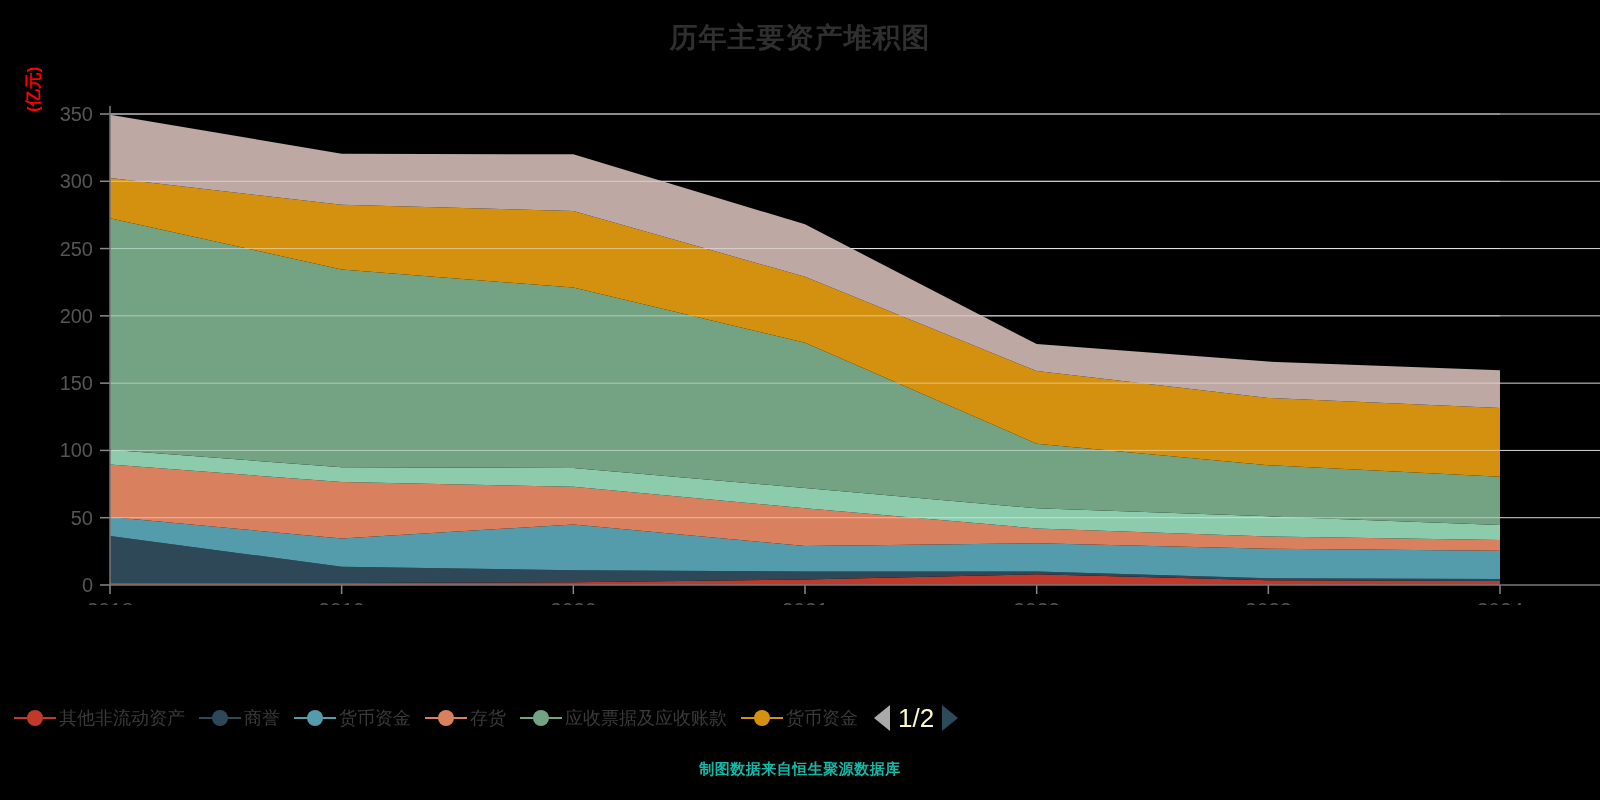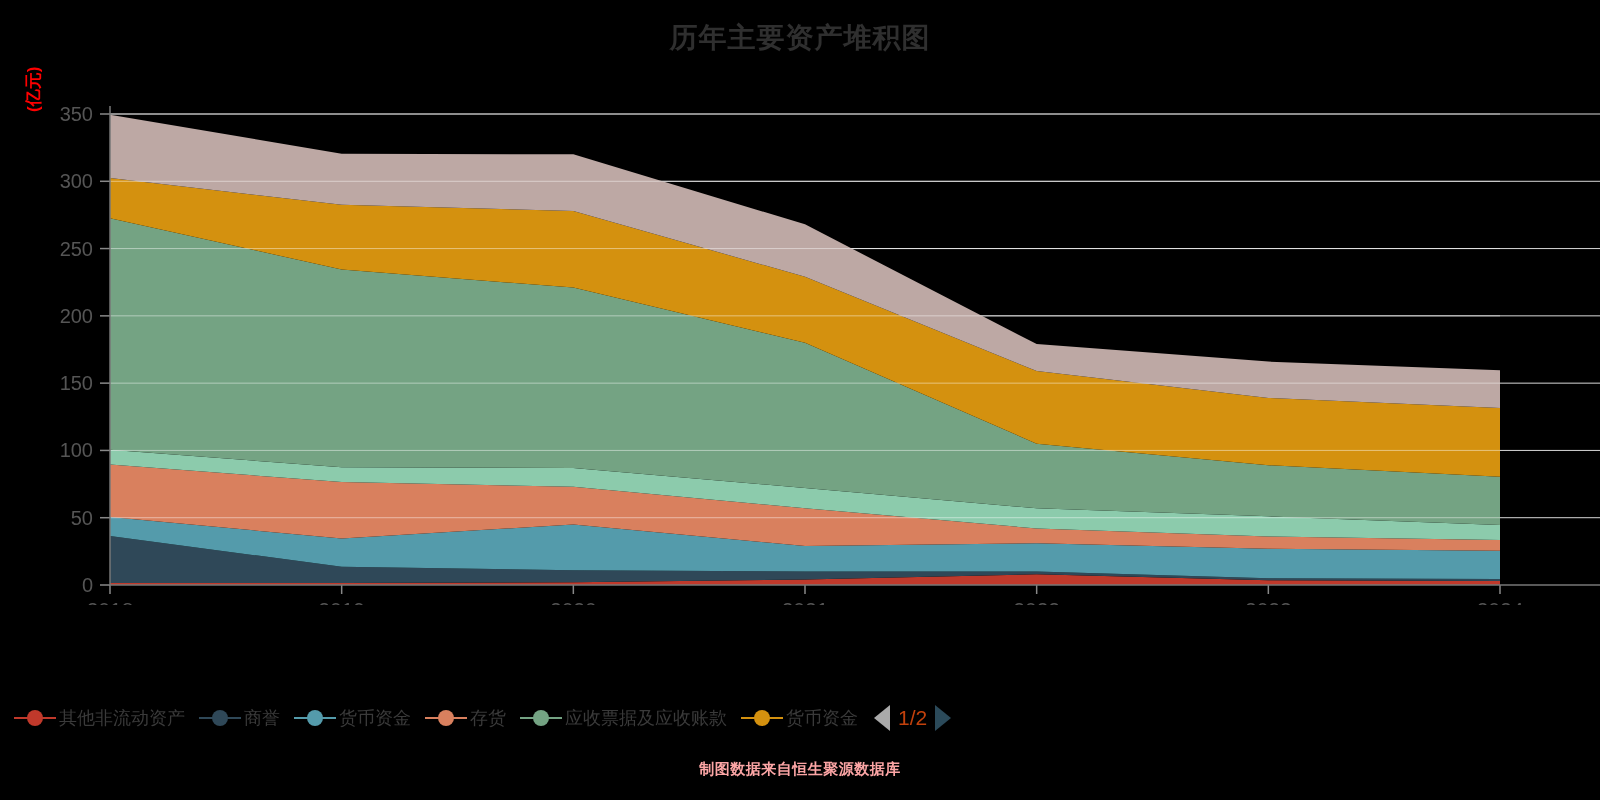--- a/index.html
+++ b/index.html
@@ -53,27 +53,27 @@
     position: absolute; left: 13px; top: 3px; width: 16px; height: 16px; border-radius: 50%;
   }
   .legend-label { font-size: 18px; color: #3a3a3a; white-space: nowrap; margin-left: 3px; }
   .legend-clip { overflow: hidden; }
 
   
   #legend-pager { display: flex; align-items: center; gap: 8px; margin-left: 2px; flex: 0 0 auto; }
   .pager-arrow { width: 0; height: 0; }
   .pager-arrow.left { border-top: 13px solid transparent; border-bottom: 13px solid transparent; border-right: 16px solid #aaaaaa; }
   .pager-arrow.right { border-top: 13px solid transparent; border-bottom: 13px solid transparent; border-left: 16px solid #2b4a5a; }
-  #pager-text { font-size: 21px; color: #c2410c; }
+  #pager-text { font-size: 26px; color: #fef9c3; }
 
   
   #footer-note {
     position: absolute; left: 0; top: 760px; width: 1600px;
     text-align: center; font-size: 15px; font-weight: bold;
-    color: #fca5a5;
+    color: #14b8a6;
     letter-spacing: 0.5px;
   }
 
   .tick-text { font-size: 20px; fill: #555555; font-family: "Liberation Sans", sans-serif; }
   .tick-text.x { font-size: 21px; }
 </style>
 </head>
 <body>
 
 <div id="root">

